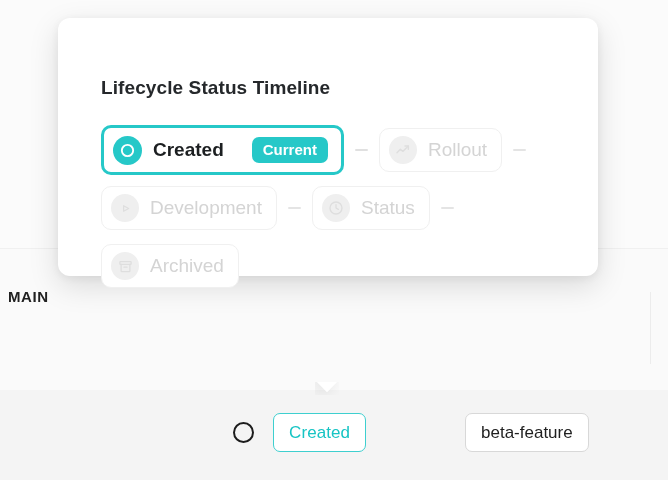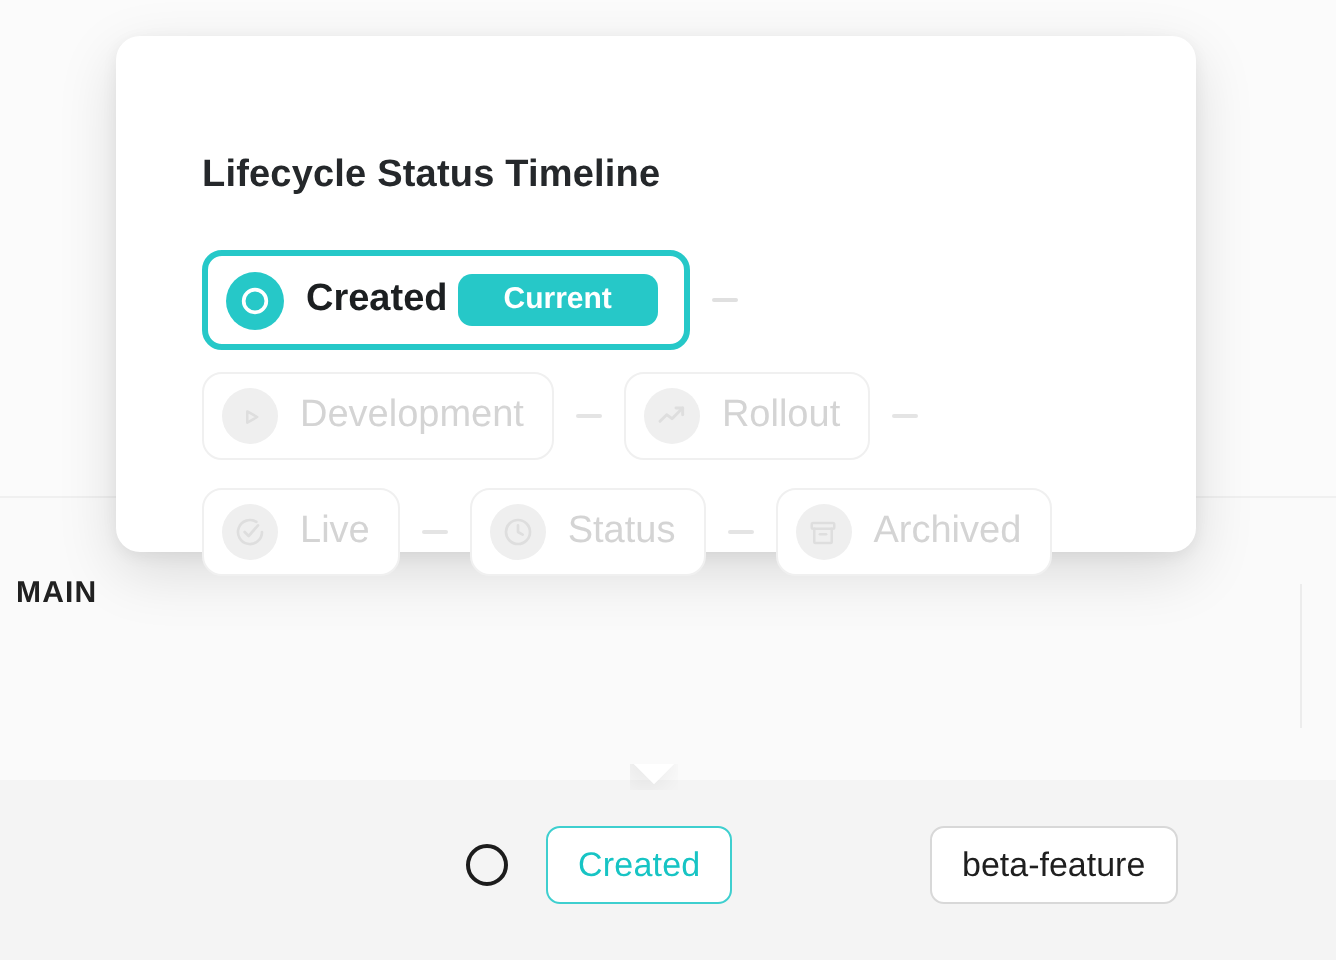--- a/index.html
+++ b/index.html
@@ -221,27 +221,27 @@
   }
   .stage.inactive .stage-label {
     color: #d4d4d4;
     font-weight: 400;
   }
   .stage.active .stage-label {
     color: #1c1f21;
     font-weight: 700;
   }
   .current-badge {
-    margin-left: 5px;
+    margin-left: 28px;
     background: #26c8c8;
     color: #ffffff;
     font-size: 15px;
     font-weight: 700;
     border-radius: 7px;
-    padding: 5px 23px 6px;
+    padding: 5px 11px 6px;
     line-height: 1;
     white-space: nowrap;
   }
   .connector {
     width: 13px;
     height: 2px;
     background: #e4e4e4;
     border-radius: 2px;
     margin: 0 11px;
     flex: none;
@@ -290,54 +290,42 @@
         </span>
         <span class="stage-label">Created</span>
         <span class="current-badge">Current</span>
       </div>
       <span class="connector active-connector"></span>
     </div>
 
     <div class="stage-wrap">
       <div class="stage inactive">
         <span class="stage-icon">
-          <svg width="15" height="15" viewBox="0 0 24 24" fill="none" stroke="#dedede" stroke-width="2" stroke-linejoin="round">
-            <path d="M9 7.5 L17 12 L9 16.5 Z"></path>
-          </svg>
-        </span>
-        <span class="stage-label">Development</span>
-      </div>
-      <span class="connector"></span>
-    </div>
-
-    <div class="stage-wrap">
-      <div class="stage inactive">
-        <span class="stage-icon">
           <svg width="16" height="16" viewBox="0 0 24 24" fill="none" stroke="#dedede" stroke-width="2.2" stroke-linecap="round" stroke-linejoin="round">
             <polyline points="3,16 8,11 12,14 20,6"></polyline>
             <polyline points="15,6 20,6 20,11"></polyline>
           </svg>
         </span>
         <span class="stage-label">Rollout</span>
       </div>
       <span class="connector"></span>
     </div>
 
     <div class="stage-wrap">
       <div class="stage inactive">
         <span class="stage-icon">
-          <svg width="16" height="16" viewBox="0 0 24 24" fill="none" stroke="#dedede" stroke-width="2" stroke-linecap="round" stroke-linejoin="round">
-            <path d="M21 12a9 9 0 1 1-4.2-7.6"></path>
-            <polyline points="8,12 11,15 18,7"></polyline>
-          </svg>
-        </span>
-        <span class="stage-label">Live</span>
+          <svg width="15" height="15" viewBox="0 0 24 24" fill="none" stroke="#dedede" stroke-width="2" stroke-linejoin="round">
+            <path d="M9 7.5 L17 12 L9 16.5 Z"></path>
+          </svg>
+        </span>
+        <span class="stage-label">Development</span>
       </div>
       <span class="connector"></span>
     </div>
+
 
     <div class="stage-wrap">
       <div class="stage inactive">
         <span class="stage-icon">
           <svg width="16" height="16" viewBox="0 0 24 24" fill="none" stroke="#dedede" stroke-width="2" stroke-linecap="round" stroke-linejoin="round">
             <circle cx="12" cy="12" r="9"></circle>
             <polyline points="12,7 12,12 15.5,14"></polyline>
           </svg>
         </span>
         <span class="stage-label">Status</span>

